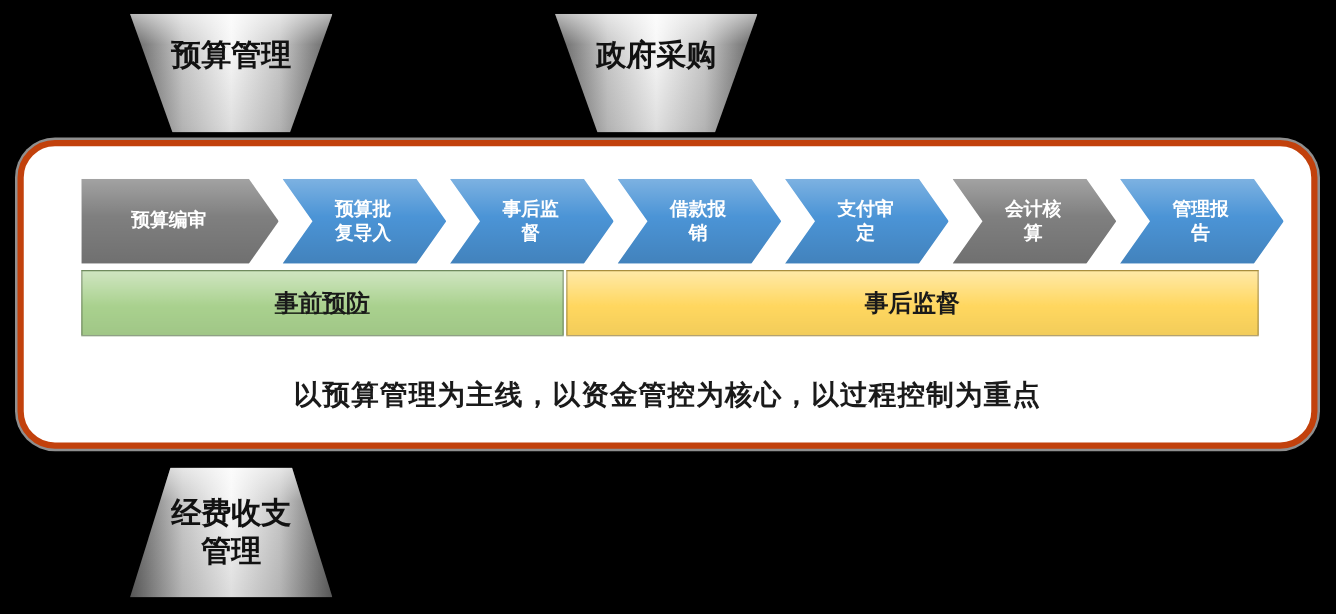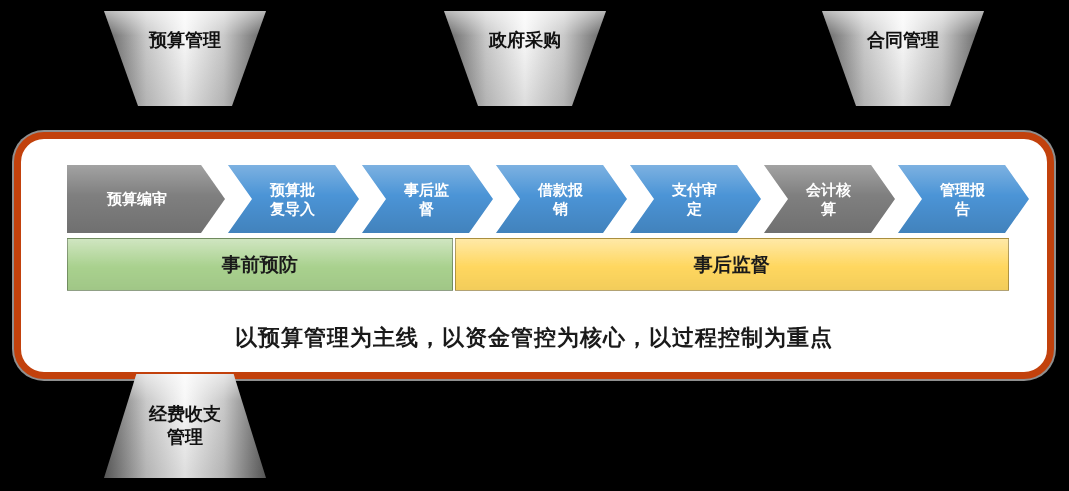--- a/index.html
+++ b/index.html
@@ -33,41 +33,40 @@
     box-sizing: border-box;
   }
   .trap-bottom {
     top: 374px;
     height: 104px;
     clip-path: polygon(20% 0, 80% 0, 100% 100%, 0 100%);
     align-items: center;
   }
   .trap-label {
     display: inline-block;
-    font-size: 18px;
+    font-size: 24px;
     font-weight: bold;
     color: #111;
     text-align: center;
     line-height: 1.3;
   }
   .trap-bottom .trap-label { max-width: 4.5em; }
 
   
   .panel {
     position: absolute;
     left: 14px;
     top: 112px;
     width: 1040px;
     height: 247px;
     box-sizing: border-box;
     background: #fff;
-    border: 7px solid #c2410c;
+    border: 5px solid #c2410c;
     border-radius: 30px;
     box-shadow: 0 0 0 2px #8f8f8f, 0 8px 16px rgba(0,0,0,.7);
-    margin-top: 20px;
   }
 
   
   .flow-row {
     position: absolute;
     left: 46px;
     top: 26px;
     width: 962px;
     height: 68px;
     display: flex;
@@ -110,21 +109,21 @@
     gap: 2px;
   }
   .phase {
     display: flex;
     align-items: center;
     justify-content: center;
     border: 1px solid rgba(0,0,0,.30);
     box-sizing: border-box;
     background-image: linear-gradient(180deg, rgba(255,255,255,.45), rgba(255,255,255,0) 55%, rgba(0,0,0,.05));
   }
-  .phase:nth-child(1) { flex: 293 0 0; }
+  .phase:nth-child(1) { flex: 293 0 0; text-decoration: underline; }
   .phase:nth-child(2) { flex: 422 0 0; }
   .phase:nth-child(3) { flex: 285 0 0; }
   .phase-label {
     font-size: 19px;
     font-weight: bold;
     color: #1a1a1a;
   }
 
   
   .tagline {
@@ -142,23 +141,20 @@
 </head>
 <body>
 
 <div class="stage">
 
   <div class="trap trap-top" style="left:104px">
     <span class="trap-label">预算管理</span>
   </div>
   <div class="trap trap-top" style="left:444px">
     <span class="trap-label">政府采购</span>
-  </div>
-  <div class="trap trap-top" style="left:822px">
-    <span class="trap-label">合同管理</span>
   </div>
 
   <div class="panel">
 
     <div class="flow-row">
       <div class="chev first" style="background-color: rgb(127, 127, 127);">
         <span class="chev-label">预算编审</span>
       </div>
       <div class="chev" style="background-color: rgb(75, 148, 214);">
         <span class="chev-label wrap">预算批复导入</span>

